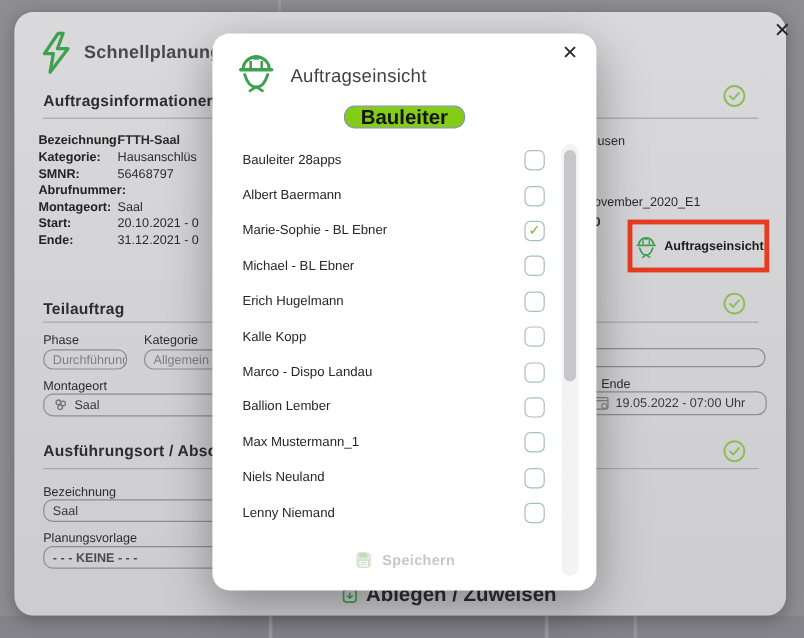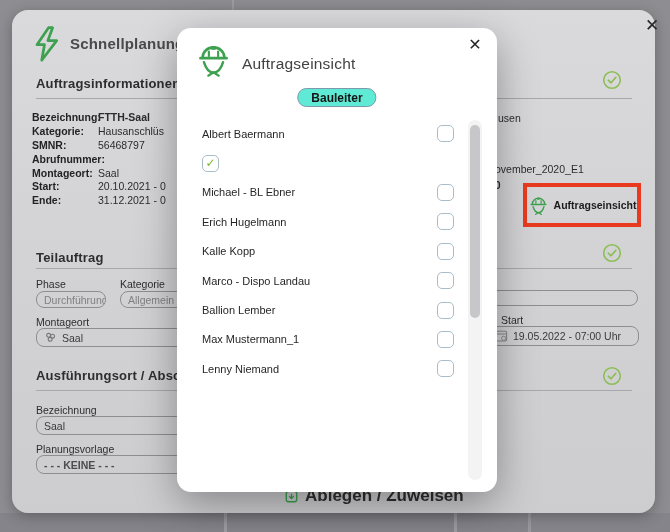--- a/index.html
+++ b/index.html
@@ -55,22 +55,22 @@
 
   
   .modal { position:absolute; left:177px; top:28px; width:320px; height:464px; background:#ffffff;
            border-radius:14px; box-shadow:0 12px 40px rgba(0,0,0,.35); z-index:10; }
   .modal-close { position:absolute; right:13px; top:8px; width:18px; height:18px; font-size:16px; font-weight:bold;
            color:#262626; text-align:center; line-height:18px; cursor:pointer; }
   .modal-helmet { position:absolute; left:18px; top:12px; width:37px; height:40px; }
   .modal-title { position:absolute; left:65px; top:27px; font-size:15.5px; color:#424242; letter-spacing:.2px; }
 
   .chip { position:absolute; left:50%; transform:translateX(-50%); top:60px; height:19px;
-          border:1.5px solid #7d99ad; border-radius:9px; background:#5eead4; padding:0 13px;
-          font-size:12px; font-weight:bold; color:#141414; display:flex; align-items:center; cursor:pointer; }
+          border:1.5px solid #7d99ad; border-radius:9px; background:#84cc16; padding:0 13px;
+          font-size:17px; font-weight:bold; color:#141414; display:flex; align-items:center; cursor:pointer; }
 
   .people { position:absolute; left:25px; top:91px; width:252px; list-style:none; }
   .person { height:29.4px; display:flex; align-items:center; justify-content:space-between; }
   .person .nm { font-size:11px; color:#262626; }
   .cb { width:17px; height:17px; border:1.6px solid #a9bdc7; border-radius:5px; background:#fff;
         display:flex; align-items:center; justify-content:center; cursor:pointer; }
   .cb.on::after { content:"✓"; color:#76b82a; font-size:12px; font-weight:bold; line-height:1; }
 
   .sb-track { position:absolute; left:291px; top:92px; width:14px; height:360px; background:#f3f3f4; border-radius:7px; }
   .sb-thumb { position:absolute; left:2px; top:5px; width:10px; height:193px; background:#c7c7c9; border-radius:5px; cursor:grab; }
@@ -184,21 +184,21 @@
     <div class="fld-label" style="left:24px; top:306px;">Montageort</div>
     <div class="inp" style="left:24px; top:318px; width:200px; height:19px;">
       <svg viewBox="0 0 14 14" width="13" height="13">
         <circle cx="5" cy="4.6" r="2.1" fill="none" stroke="#77777b" stroke-width="1.2"></circle>
         <circle cx="9.2" cy="5.6" r="2.1" fill="none" stroke="#77777b" stroke-width="1.2"></circle>
         <circle cx="6.6" cy="9" r="2.1" fill="none" stroke="#77777b" stroke-width="1.2"></circle>
       </svg>
       <span>Saal</span>
     </div>
 
-    <div class="fld-label" style="left:489px; top:304px;">Start</div>
+    <div class="fld-label" style="left:489px; top:304px;">Ende</div>
     <div class="inp" style="left:474px; top:316px; width:153px; height:20px;">
       <svg viewBox="0 0 16 16" width="14" height="14">
         <rect x="1.6" y="2.6" width="12.8" height="11" rx="1.4" fill="none" stroke="#85858a" stroke-width="1.2"></rect>
         <line x1="1.6" y1="5.6" x2="14.4" y2="5.6" stroke="#85858a" stroke-width="1.2"></line>
         <circle cx="11" cy="10.6" r="2.4" fill="#cfcfd2" stroke="#85858a" stroke-width="1"></circle>
       </svg>
       <span>19.05.2022 - 07:00 Uhr</span>
     </div>
 
     <div class="sec-title" style="left:24px; top:358px;">Ausführungsort / Abschnitt</div>
@@ -241,27 +241,32 @@
         <path d="M5.8 13.4 C7.2 18 9.6 20.2 12 20.2 C14.4 20.2 16.8 18 18.2 13.4" fill="none" stroke="#3da14f" stroke-width="1.6" stroke-linecap="round"></path>
         <path d="M8.6 22.2 L12 20 L15.4 22.2" fill="none" stroke="#3da14f" stroke-width="1.4" stroke-linecap="round"></path>
       </svg>
     </span>
     <div class="modal-title">Auftragseinsicht</div>
 
     <div class="chip">Bauleiter</div>
 
     <ul class="people">
 
+        <li class="person">
+          <span class="nm">Bauleiter 28apps</span>
+          <span class="cb"></span>
+        </li>
 
         <li class="person">
           <span class="nm">Albert Baermann</span>
           <span class="cb"></span>
         </li>
 
         <li class="person">
+          <span class="nm">Marie-Sophie - BL Ebner</span>
           <span class="cb on"></span>
         </li>
 
         <li class="person">
           <span class="nm">Michael - BL Ebner</span>
           <span class="cb"></span>
         </li>
 
         <li class="person">
           <span class="nm">Erich Hugelmann</span>
@@ -281,25 +286,39 @@
         <li class="person">
           <span class="nm">Ballion Lember</span>
           <span class="cb"></span>
         </li>
 
         <li class="person">
           <span class="nm">Max Mustermann_1</span>
           <span class="cb"></span>
         </li>
 
+        <li class="person">
+          <span class="nm">Niels Neuland</span>
+          <span class="cb"></span>
+        </li>
 
         <li class="person">
           <span class="nm">Lenny Niemand</span>
           <span class="cb"></span>
         </li>
       </ul>
 
     <div class="sb-track">
       <div class="sb-thumb"></div>
     </div>
 
+    <button class="save-btn" disabled="">
+      <svg viewBox="0 0 18 18" width="17" height="17">
+        <path d="M2.5 4 a1.5 1.5 0 0 1 1.5 -1.5 h9 l2.5 2.5 v9 a1.5 1.5 0 0 1 -1.5 1.5 h-10 a1.5 1.5 0 0 1 -1.5 -1.5 z" fill="#dcead8"></path>
+        <rect x="5" y="2.5" width="7" height="4.4" rx="0.6" fill="#c3d9be"></rect>
+        <rect x="4.6" y="9.4" width="8.8" height="6.1" rx="0.8" fill="#ffffff" stroke="#c3d9be" stroke-width="0.9"></rect>
+        <line x1="6.2" y1="11.4" x2="11.8" y2="11.4" stroke="#c3d9be" stroke-width="0.9"></line>
+        <line x1="6.2" y1="13.3" x2="11.8" y2="13.3" stroke="#c3d9be" stroke-width="0.9"></line>
+      </svg>
+      <span class="lbl">Speichern</span>
+    </button>
   </div>
 </div>
 
 </body></html>

